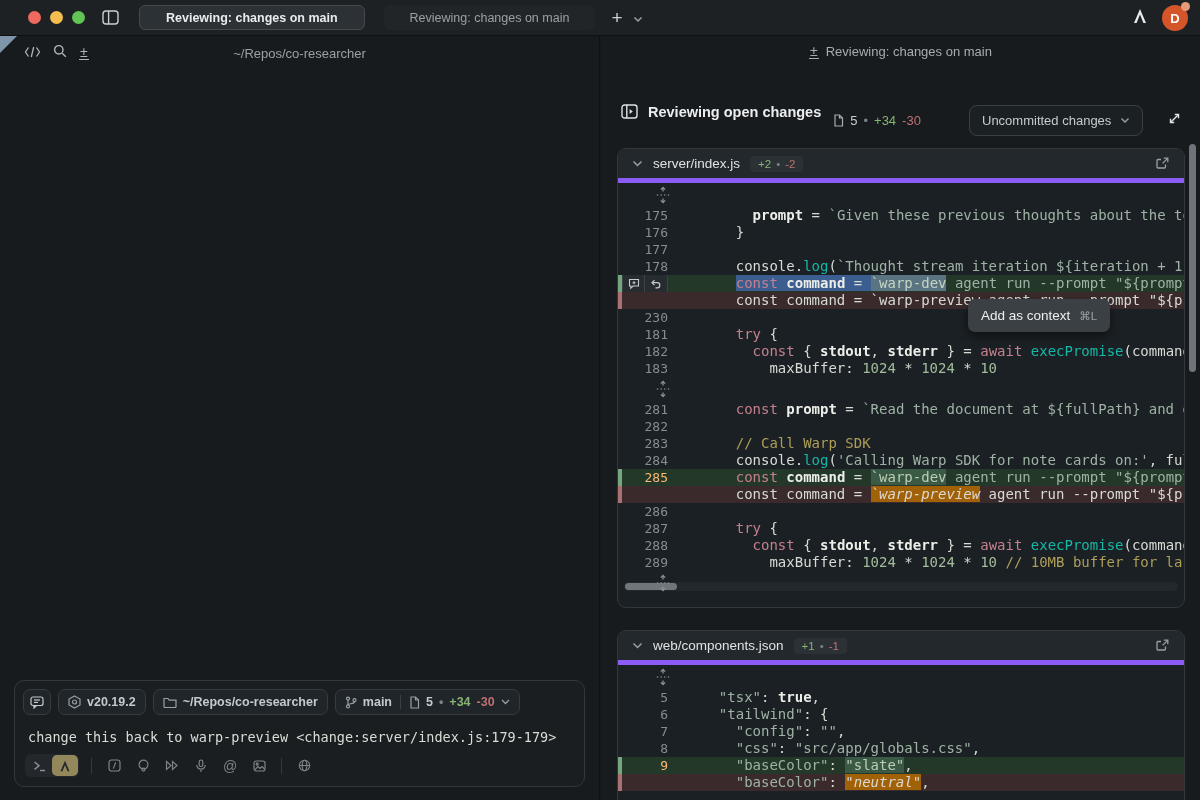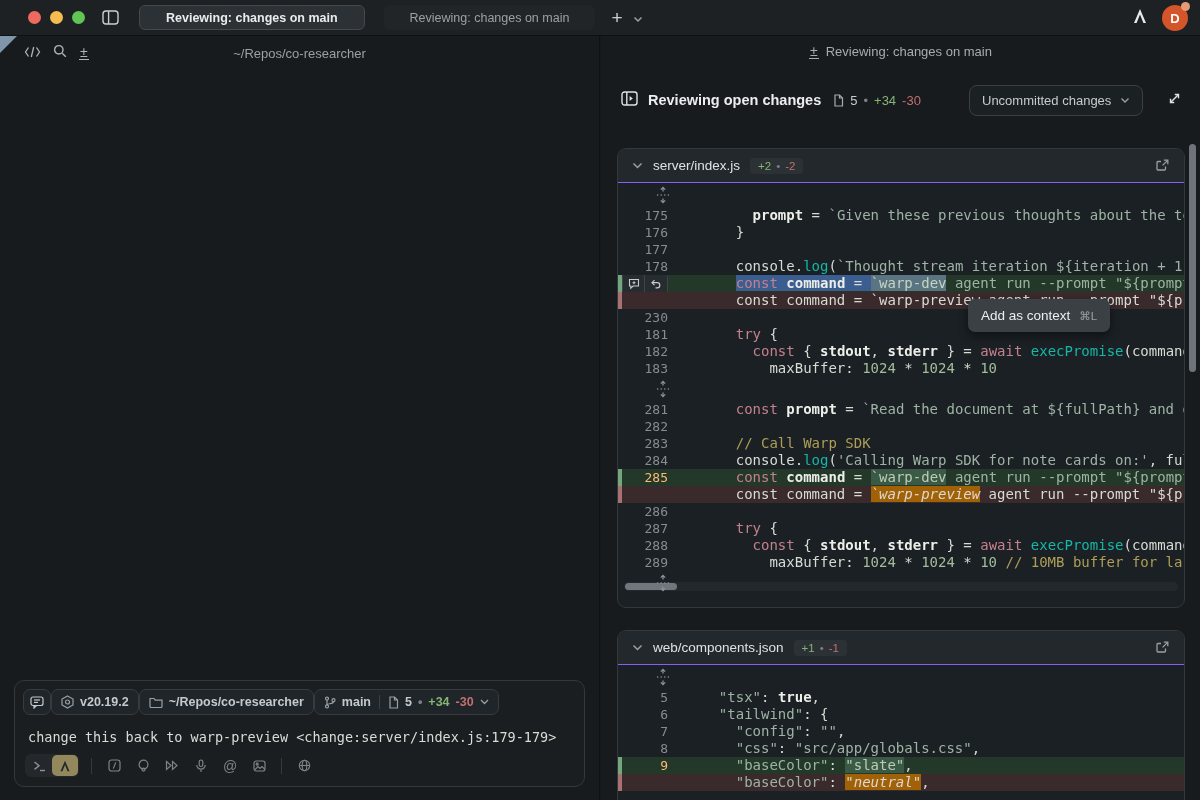--- a/index.html
+++ b/index.html
@@ -31,35 +31,35 @@
     border-top:17px solid #7e95aa; border-right:17px solid transparent; }
 
   .left-header { position:absolute; left:0; top:0; width:100%; height:34px; display:flex; align-items:center; }
   .left-header-icons { display:flex; gap:12px; margin-left:24px; align-items:center; color:#aeb4b8; }
   .left-header-path { position:absolute; left:0; width:100%; text-align:center; font-size:13px; color:#9aa0a5; pointer-events:none; }
   .pm-icon { font-size:14px; color:#aeb4b8; border-bottom:1.4px solid #aeb4b8; line-height:13px; padding:0 1px; }
 
   
   .rp-header { position:absolute; top:8px; left:0; width:100%; display:flex; justify-content:center;
     align-items:center; gap:7px; font-size:13px; color:#a6acb1; }
-  .review-row { position:absolute; top:48px; left:20px; right:18px; height:32px; display:flex; align-items:center; }
+  .review-row { position:absolute; top:68px; left:20px; right:18px; height:32px; display:flex; }
   .review-title { font-size:14.5px; font-weight:bold; color:#ecedee; margin-left:10px; }
   .review-stats { display:flex; align-items:center; gap:6px; margin-left:12px; font-size:13px; color:#c7cbcf; }
   .green { color:#85b473; } .red { color:#c07070; } .dim-dot { color:#7c8287; }
   .review-right { margin-left:auto; display:flex; align-items:center; gap:24px; }
   .dropdown { width:174px; height:31px; border:1px solid #3b4045; border-radius:8px; background:#1b2023;
     display:flex; align-items:center; padding:0 12px; font-size:13px; color:#c6cbd0; cursor:pointer; }
   .dropdown svg { margin-left:auto; }
 
   
   .card { position:absolute; left:16px; width:568px; background:#1b2024; border:1px solid #33383c; border-radius:9px; overflow:hidden; }
   .card1 { top:112px; height:460px; }
   .card2 { top:594px; height:206px; }
   .card-header { height:34px; background:#23282c; display:flex; align-items:center; padding:0 14px;
-    border-bottom:1px solid #8b5cf6; cursor:pointer; }
+    border-bottom:5px solid #8b5cf6; cursor:pointer; }
   .card-file { font-size:13.5px; color:#dfe2e4; margin-left:10px; }
   .badge { margin-left:10px; background:#2c3135; border-radius:4px; padding:2px 8px; font-size:11.5px; display:flex; gap:5px; }
   .card-actions { margin-left:auto; display:flex; }
 
   .code { position:relative; font-family:"DejaVu Sans Mono", monospace; font-size:14px; overflow:hidden; }
   .row { position:relative; height:17px; line-height:17px; white-space:pre; display:flex; overflow:hidden; }
   .row.sep { height:24px; }
   .lnum { display:inline-block; width:50px; flex:0 0 50px; text-align:right; color:#868d92; font-size:13px; }
   .codetext { margin-left:34px; overflow:hidden; flex:1; }
   .row.add { background:#243829; } .row.add .lnum { color:#fdba74; }
@@ -88,21 +88,21 @@
   .tooltip .lbl { font-size:13.5px; color:#eceeef; white-space:nowrap; }
   .tooltip .key { font-size:11.5px; color:#9aa0a5; }
 
   .hscroll { position:absolute; left:6px; right:6px; bottom:4px; height:9px; background:#23282c; border-radius:5px; }
   .hscroll .thumb { position:absolute; left:1px; top:1px; width:52px; height:7px; background:#70767b; border-radius:4px; }
   .vscroll { position:absolute; right:4px; top:108px; width:7px; height:228px; background:#6e747a; border-radius:4px; }
 
   
   .input-block { position:absolute; left:14px; right:14px; bottom:13px; height:107px;
     background:#1a1e21; border:1px solid #33383c; border-radius:10px; }
-  .pill-row { position:absolute; left:8px; top:8px; display:flex; align-items:center;border-radius:9px; }
+  .pill-row { position:absolute; left:8px; top:8px; display:flex; gap:7px; align-items:center;border-radius:9px; }
   .pill { height:26px; border:1px solid #363b40; border-radius:7px; background:#20252a; display:flex;
     align-items:center; gap:6px; padding:0 9px; font-size:12.5px; color:#c4c9cd; font-weight:bold; cursor:pointer; }
   .pill .vdiv { width:1px; height:14px; background:#3c4146; margin:0 2px; }
   .iconbtn { width:28px; height:26px; border:1px solid #363b40; border-radius:7px; background:#20252a;
     display:flex; align-items:center; justify-content:center; cursor:pointer; }
   .cmd-input { position:absolute; left:13px; top:48px; right:12px; font-family:"DejaVu Sans Mono", monospace;
     font-size:13.5px; color:#d9ddd6; white-space:pre; overflow:hidden; }
   .input-toolbar { position:absolute; left:10px; bottom:9px; display:flex; align-items:center; gap:9px; }
   .seg { display:flex; background:#24282c; border-radius:6px; padding:1px; }
   .seg button { width:26px; height:21px; border:none; background:transparent; border-radius:5px;

